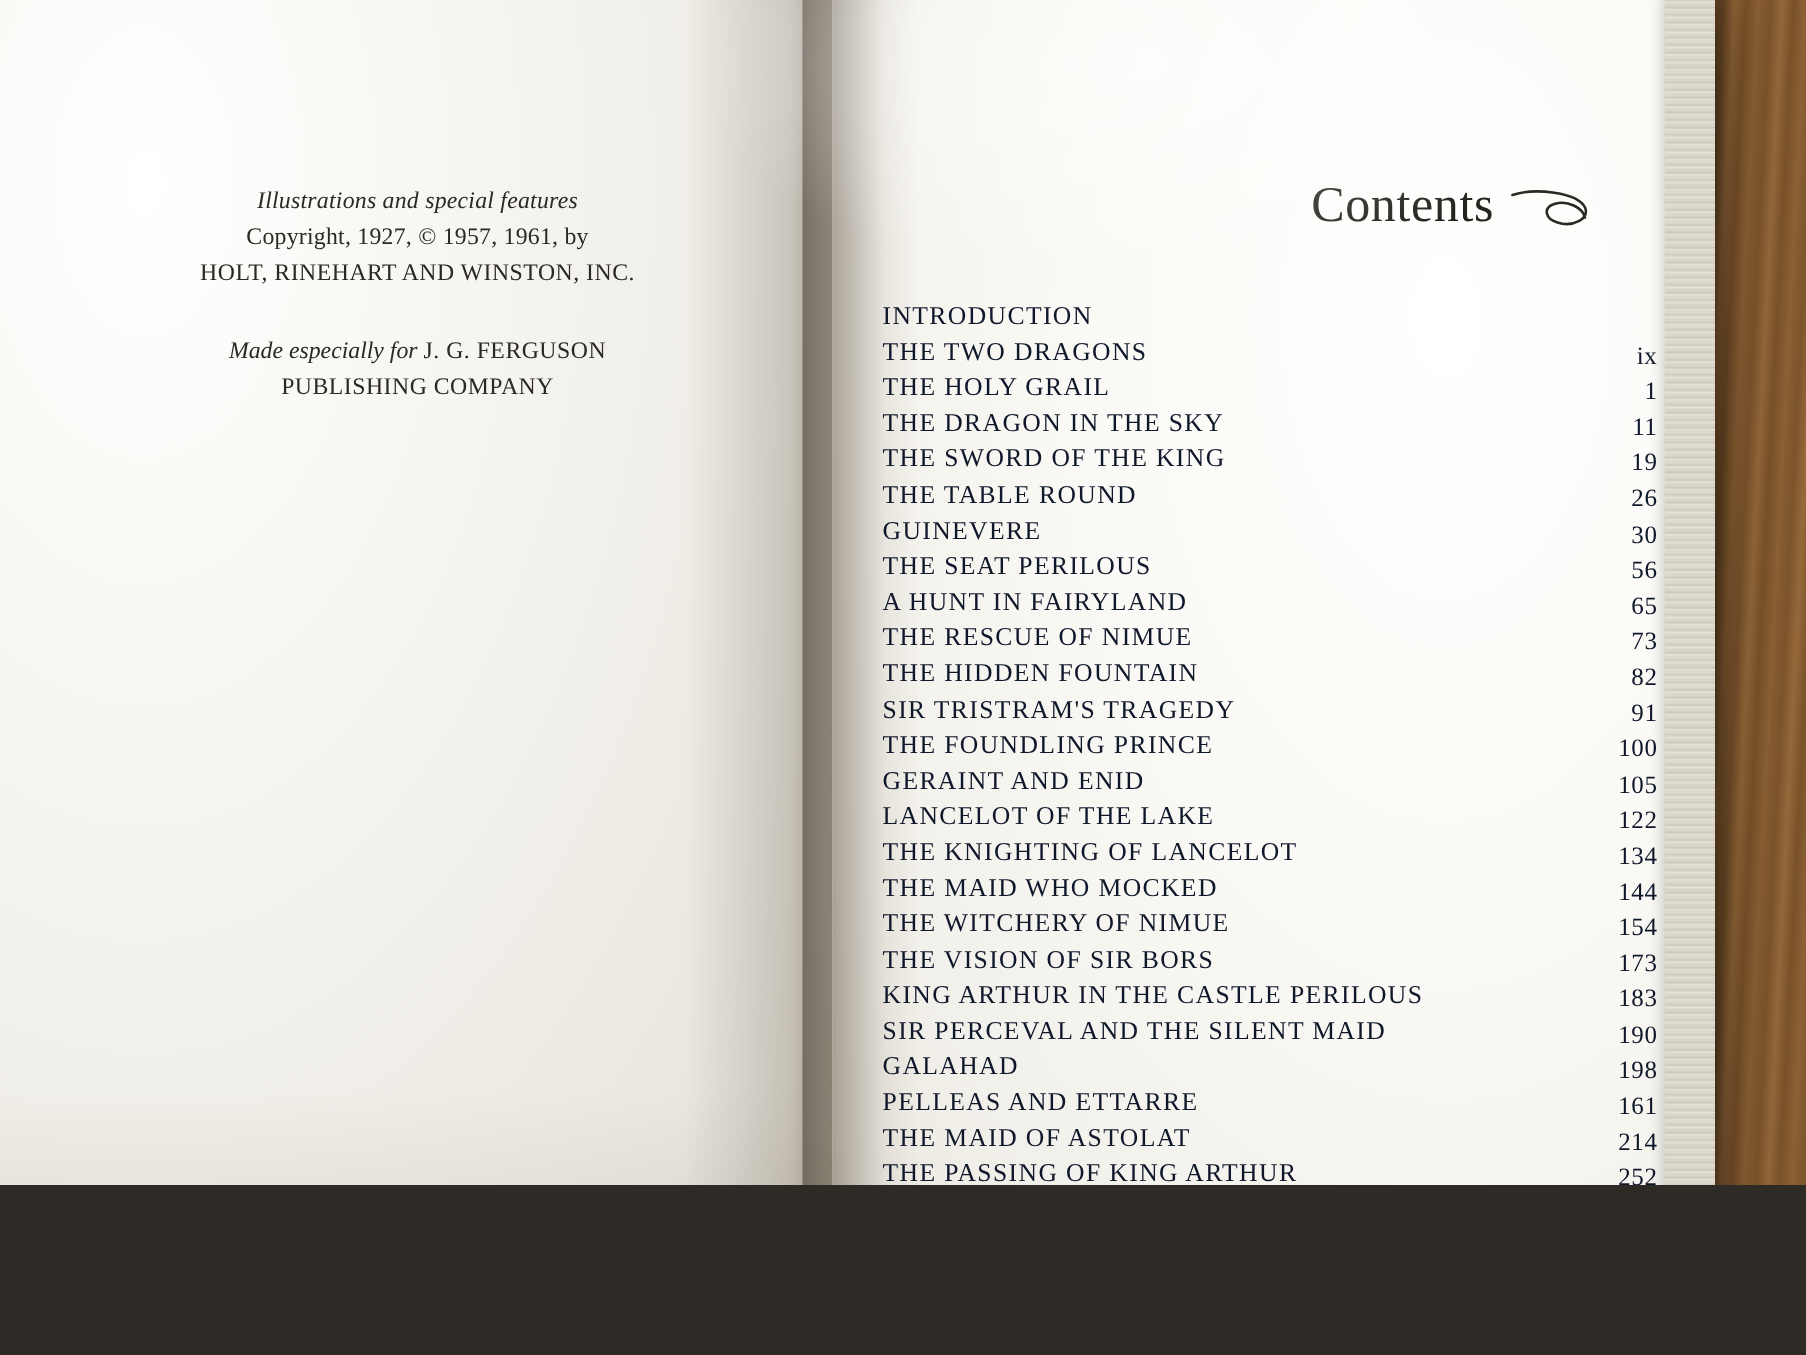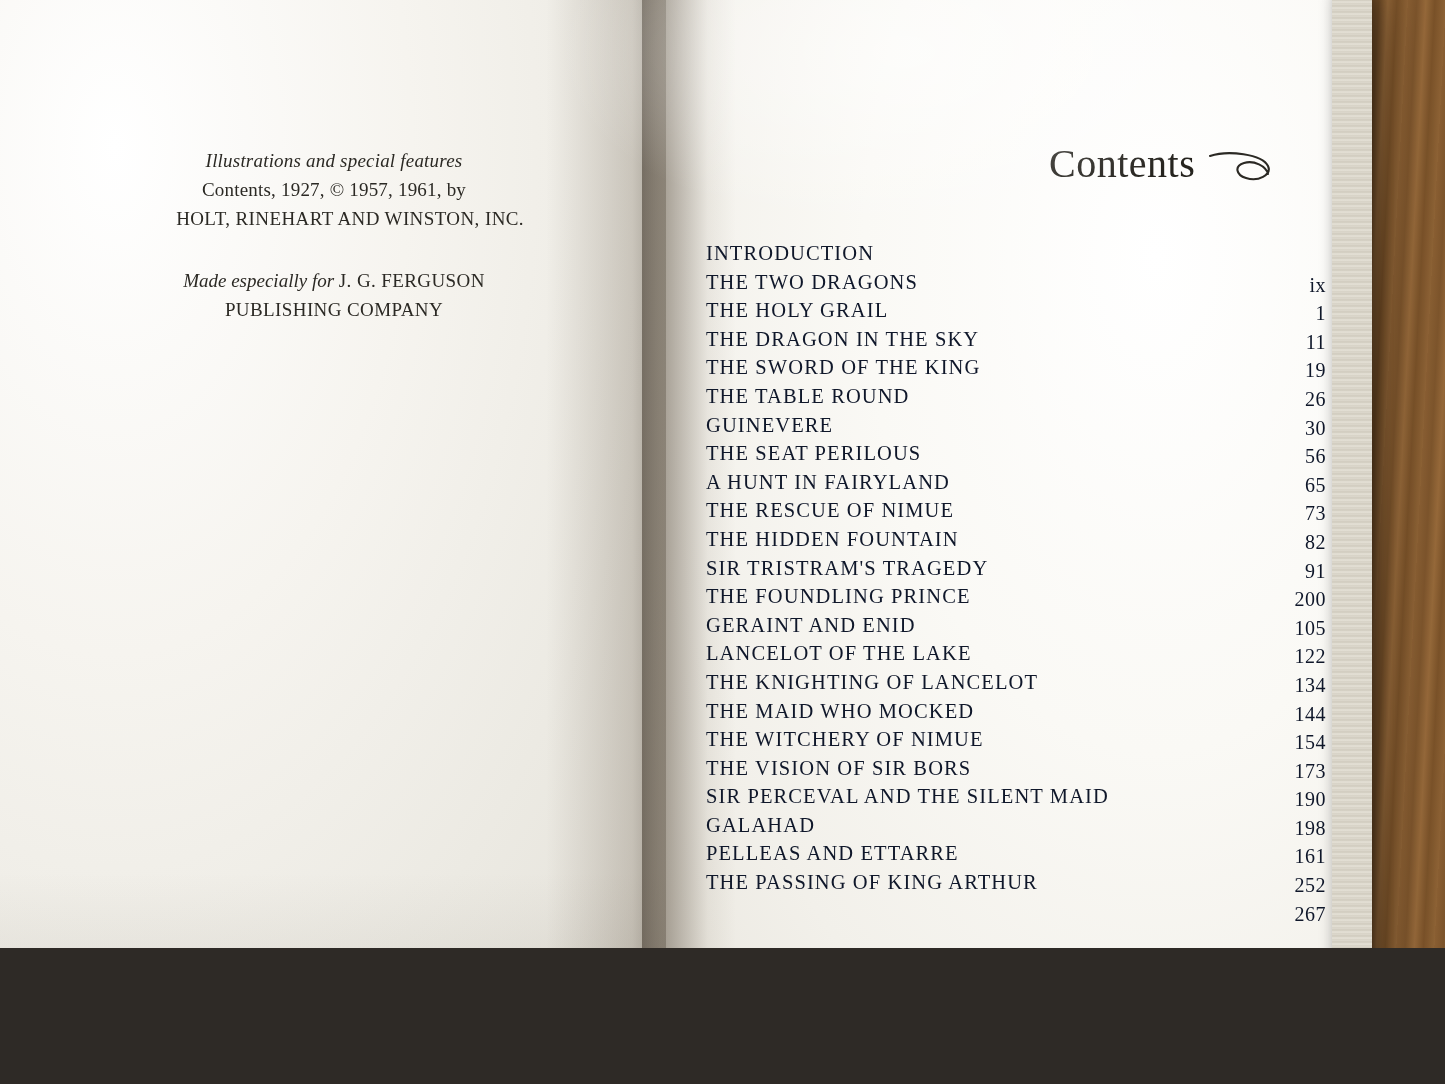--- a/index.html
+++ b/index.html
@@ -111,21 +111,20 @@
     color: #2b2924;
     font-size: 19px;
     line-height: 1.52;
     letter-spacing: .2px;
   }
   .copyright-block .ln { display: block; white-space: nowrap; }
   .italic { font-style: italic; }
   .smallcaps {
     font-variant: small-caps;
     letter-spacing: .4px;
-    text-align: right;
   }
   .made-for {
     position: absolute;
     left: 140px;
     top: 274px;
     width: 400px;
     text-align: center;
     color: #2b2924;
     font-size: 19px;
     line-height: 1.55;
@@ -202,21 +201,21 @@
 
   <div class="wood"></div>
   <div class="wood-dark-left"></div>
 
   <div class="book">
 
     <div class="page-left">
 
       <div class="copyright-block">
         <span class="ln italic">Illustrations and special features</span>
-        <span class="ln">Contents, 1927, © 1957, 1961, by</span>
+        <span class="ln">Copyright, 1927, © 1957, 1961, by</span>
         <span class="ln smallcaps">HOLT, RINEHART AND WINSTON, INC.</span>
       </div>
 
       <div class="made-for">
         <span class="ln italic">Made especially for</span>
         <span class="ln smallcaps">J. G. FERGUSON PUBLISHING COMPANY</span>
       </div>
 
       <div class="made-usa">
         <span class="ln italic">Made in the United States of America</span>
@@ -280,21 +279,21 @@
       <div class="toc-row">
           <span class="toc-label">THE HIDDEN FOUNTAIN</span>
           <span class="toc-page">82</span>
         </div>
       <div class="toc-row">
           <span class="toc-label">SIR TRISTRAM'S TRAGEDY</span>
           <span class="toc-page">91</span>
         </div>
       <div class="toc-row">
           <span class="toc-label">THE FOUNDLING PRINCE</span>
-          <span class="toc-page">200</span>
+          <span class="toc-page">100</span>
         </div>
       <div class="toc-row">
           <span class="toc-label">GERAINT AND ENID</span>
           <span class="toc-page">105</span>
         </div>
       <div class="toc-row">
           <span class="toc-label">LANCELOT OF THE LAKE</span>
           <span class="toc-page">122</span>
         </div>
       <div class="toc-row">
@@ -307,30 +306,38 @@
         </div>
       <div class="toc-row">
           <span class="toc-label">THE WITCHERY OF NIMUE</span>
           <span class="toc-page">154</span>
         </div>
       <div class="toc-row">
           <span class="toc-label">THE VISION OF SIR BORS</span>
           <span class="toc-page">173</span>
         </div>
       <div class="toc-row">
+          <span class="toc-label">KING ARTHUR IN THE CASTLE PERILOUS</span>
+          <span class="toc-page">183</span>
+        </div>
+      <div class="toc-row">
           <span class="toc-label">SIR PERCEVAL AND THE SILENT MAID</span>
           <span class="toc-page">190</span>
         </div>
       <div class="toc-row">
           <span class="toc-label">GALAHAD</span>
           <span class="toc-page">198</span>
         </div>
       <div class="toc-row">
           <span class="toc-label">PELLEAS AND ETTARRE</span>
           <span class="toc-page">161</span>
+        </div>
+      <div class="toc-row">
+          <span class="toc-label">THE MAID OF ASTOLAT</span>
+          <span class="toc-page">214</span>
         </div>
       <div class="toc-row">
           <span class="toc-label">THE PASSING OF KING ARTHUR</span>
           <span class="toc-page">252</span>
         </div>
       <div class="toc-row">
           <span class="toc-label"></span>
           <span class="toc-page">267</span>
         </div>
     </div>

